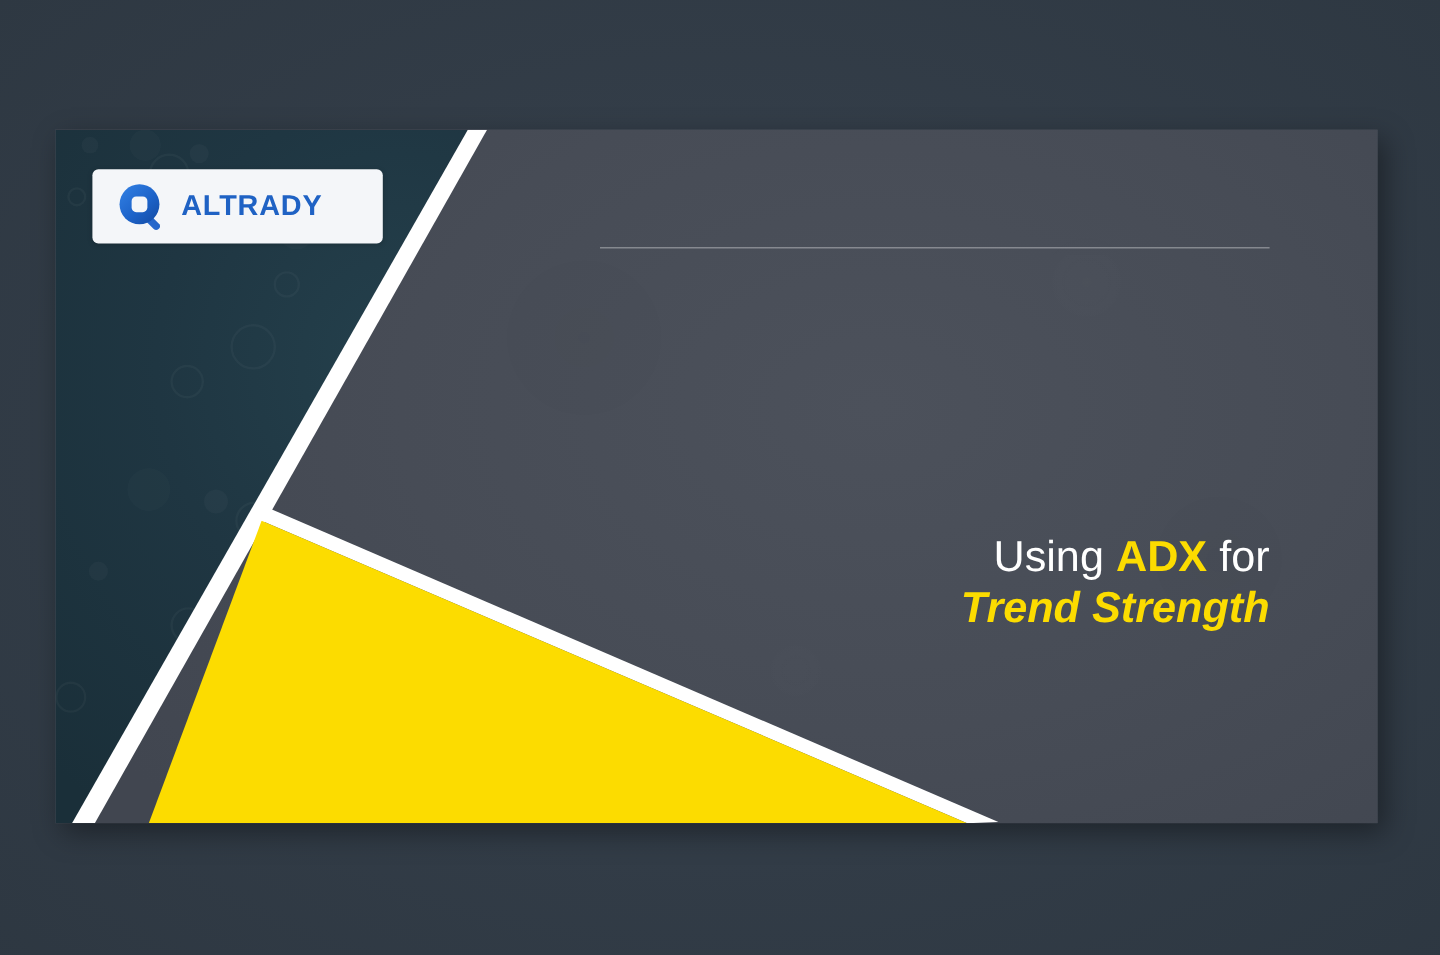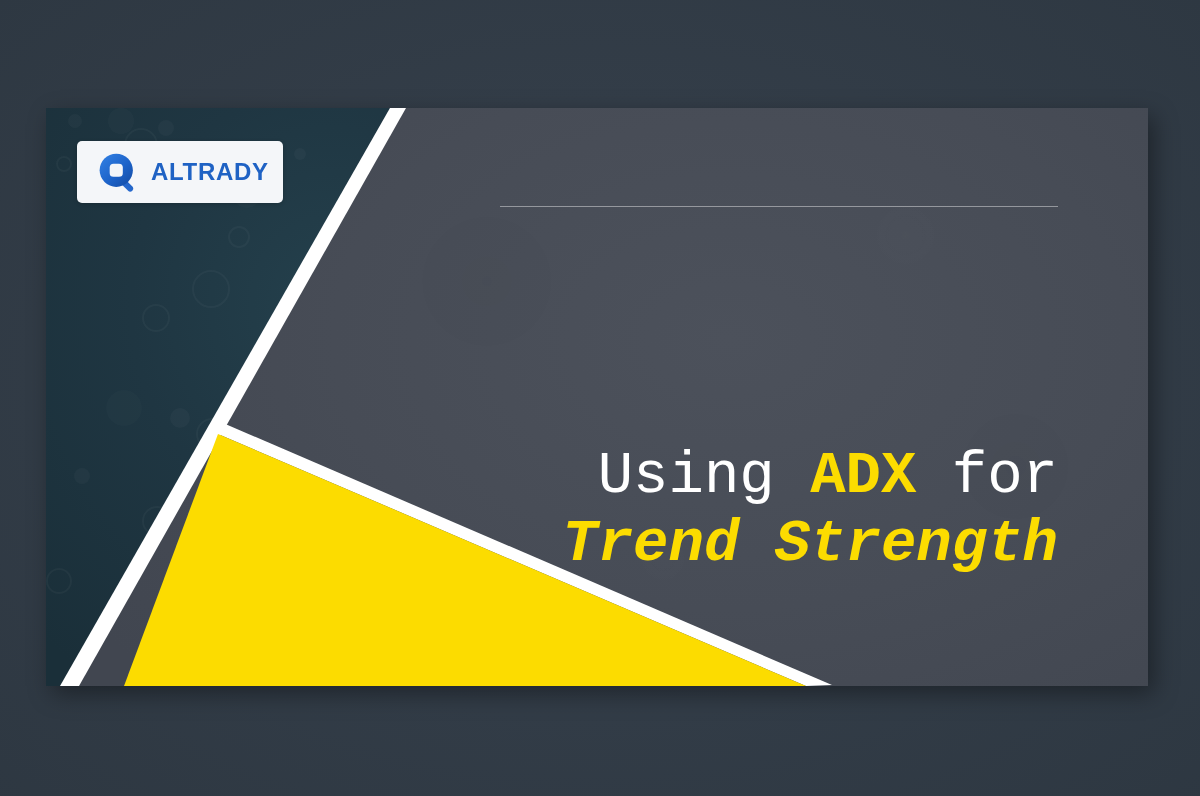--- a/index.html
+++ b/index.html
@@ -100,21 +100,21 @@
     inset: 0;
     background: #ffffff;
     clip-path: polygon(170px 312px, 786px 577px, 760px 578px, 172px 326px);
   }
 
   
   #logo-badge {
     position: absolute;
     left: 31px;
     top: 33px;
-    width: 206px;
+    width: 242px;
     height: 62px;
     background: #f4f6f9;
     border-radius: 5px;
     display: flex;
     align-items: center;
     gap: 12px;
     padding-left: 20px;
     box-sizing: border-box;
     box-shadow: 0 1px 4px rgba(0,0,0,.18);
   }
@@ -157,26 +157,25 @@
   }
 
   #subhead-block {
     position: absolute;
     left: 430px;
     top: 335px;
     width: 582px;
     text-align: right;
   }
   .sub-line {
-    font-size: 59px;
+    font-size: 36px;
     line-height: 1.16;
     color: #ffffff;
     white-space: nowrap;
     font-weight: normal;
-    font-family: Liberation Mono, monospace;
   }
   .sub-line .accent-bold {
     color: #FCDC00;
     font-weight: bold;
   }
   .sub-line.strength {
     color: #FCDC00;
     font-weight: bold;
     font-style: italic;
   }

